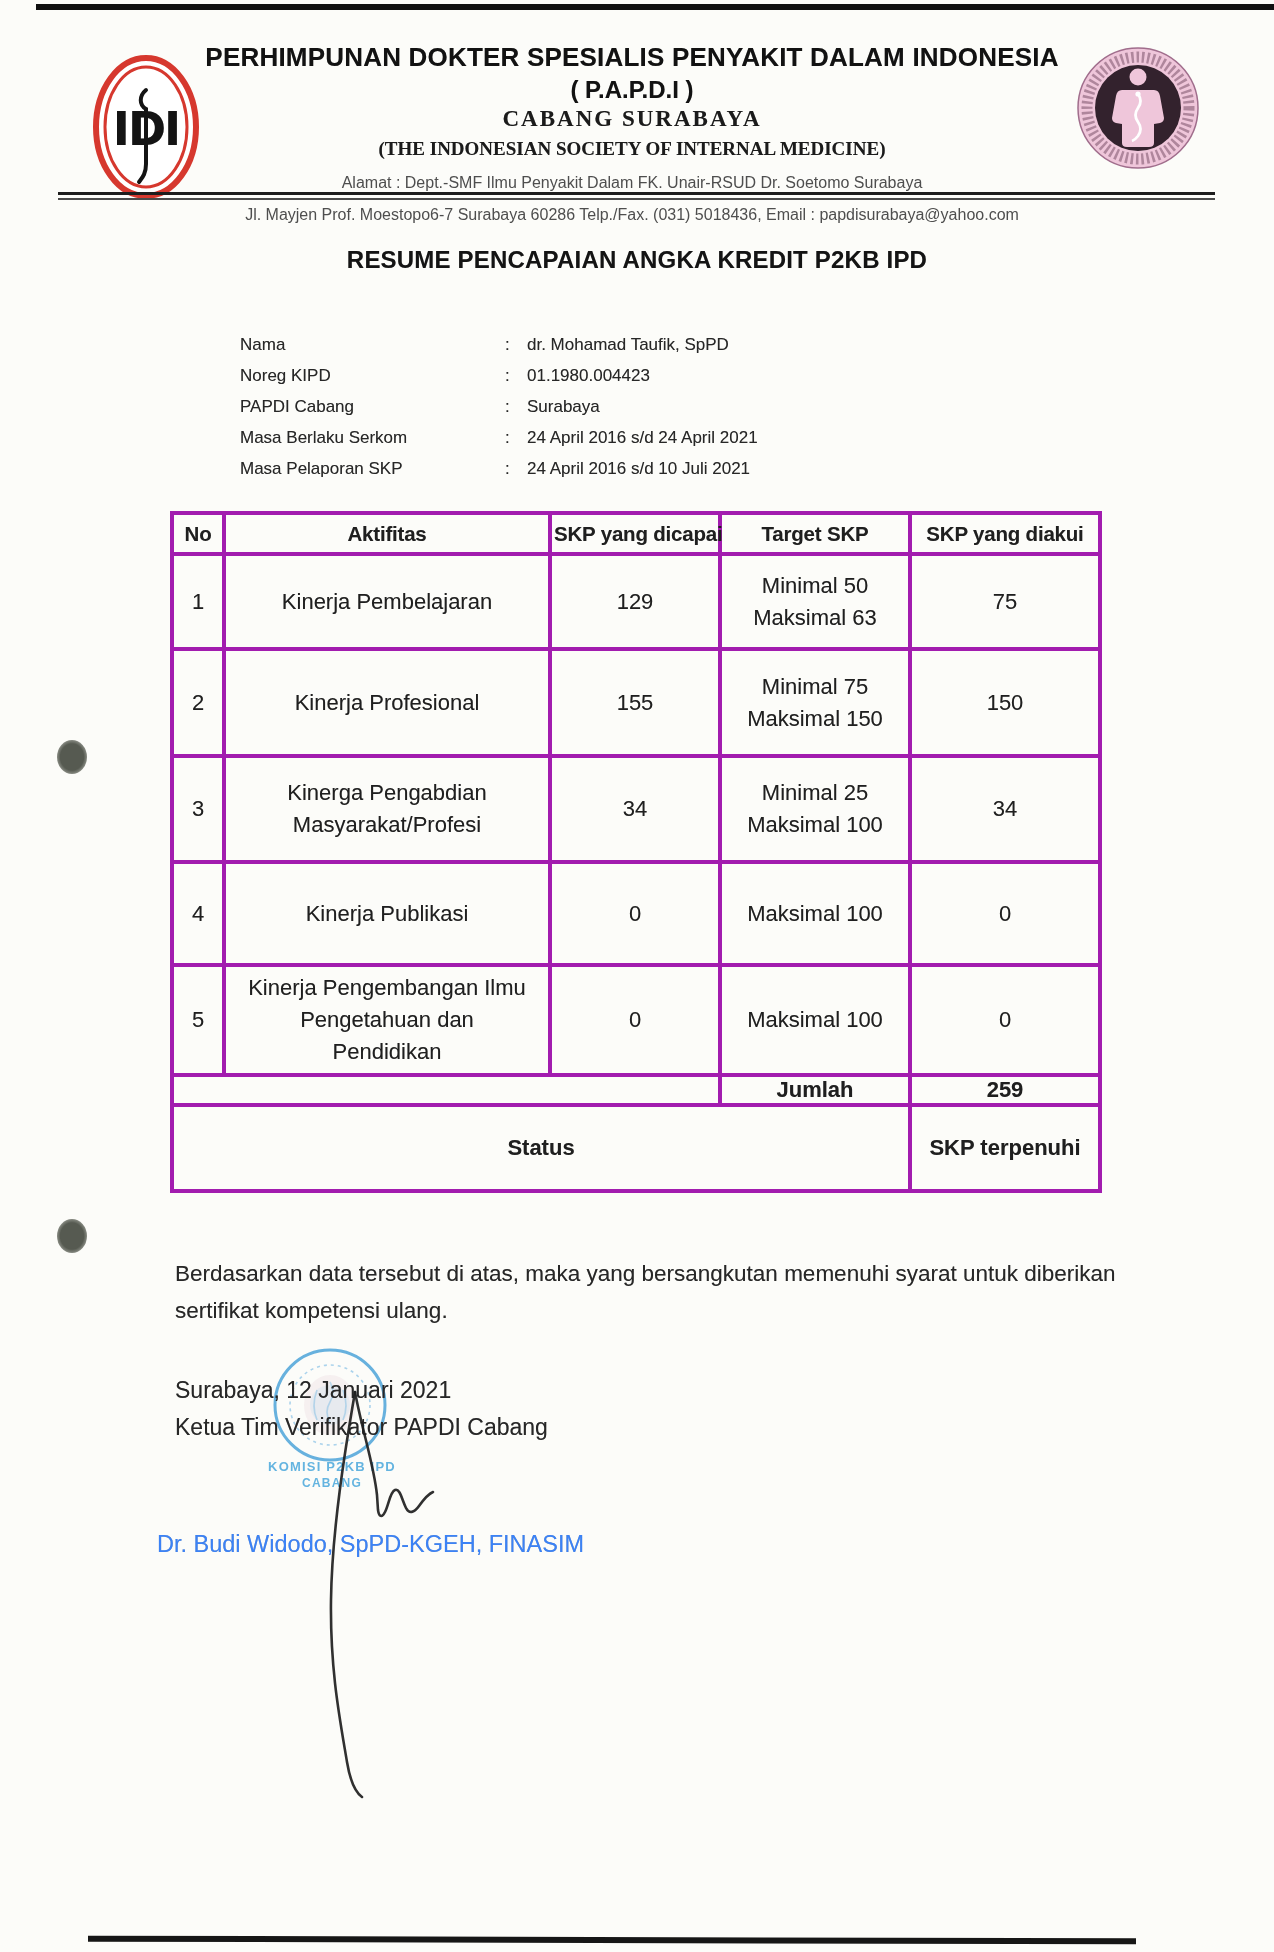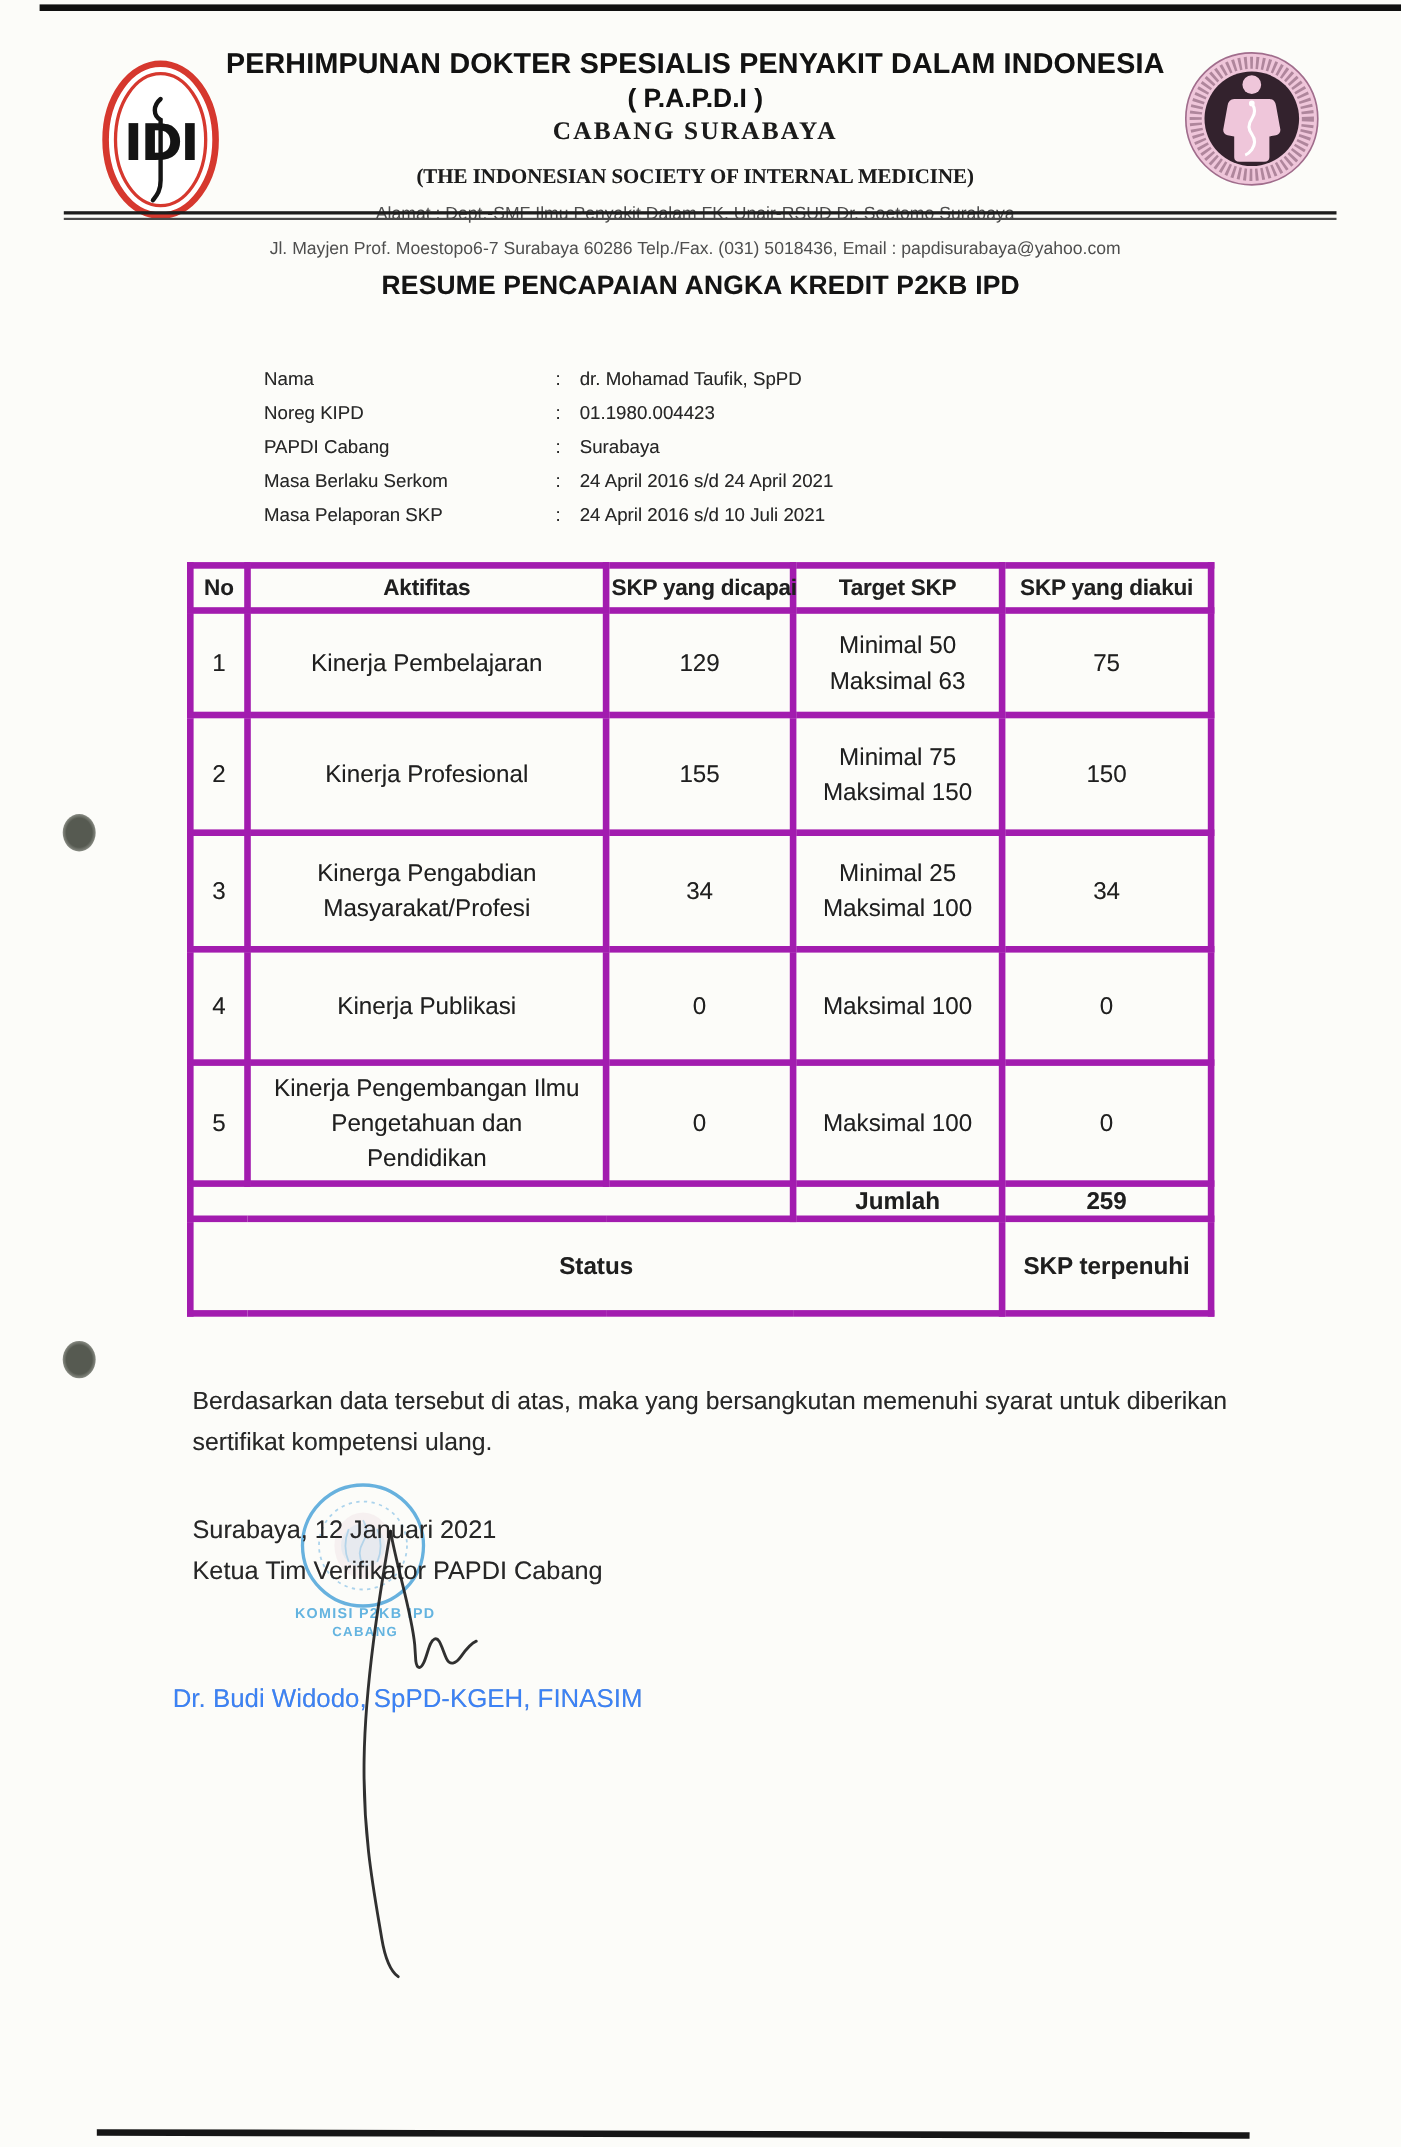--- a/index.html
+++ b/index.html
@@ -12,39 +12,39 @@
   .rule-top    { position:absolute; left:36px;  top:4px;    width:1238px; height:6px; background:#101010; }
   .rule-bottom { position:absolute; left:88px;  top:1937px; width:1048px; height:6px; background:#161616; transform:rotate(0.15deg); }
 
   
   .logo-left  { position:absolute; left:90px;  top:52px; width:112px; height:150px; }
   .logo-right { position:absolute; left:1076px; top:46px; width:124px; height:124px; }
   .letterhead-text { position:absolute; left:187px; top:42px; width:890px; text-align:center; }
   .org-name   { font-weight:700; font-size:26px; color:#121212; letter-spacing:0.2px; }
   .org-abbr   { font-weight:700; font-size:24px; color:#121212; margin-top:3px; }
   .org-branch { font-family:"Liberation Serif", serif; font-weight:700; font-size:23px; letter-spacing:2px; color:#1b1b1b; margin-top:2px; }
-  .org-en     { font-family:"Liberation Serif", serif; font-weight:700; font-size:19px; color:#1b1b1b; margin-top:18px; }
+  .org-en     { font-family:"Liberation Serif", serif; font-weight:700; font-size:19px; color:#1b1b1b; margin-top:6px; }
   .addr       { font-size:16px; color:#4e4e4e; margin-top:14px; text-shadow:none; }
   .letterhead-rule { position:absolute; left:58px; top:192px; width:1157px; height:3px;
                      border-top:3px solid #1d1d1d; border-bottom:2px solid #4a4a4a; }
 
   .doc-title { position:absolute; left:0; top:246px; width:1274px; text-align:center;
                font-weight:700; font-size:24px; color:#141414; letter-spacing:0.2px; }
 
   
   .info-block { position:absolute; left:240px; top:329px; font-size:17px; color:#272727; }
   .info-row   { display:flex; height:31px; line-height:31px; }
   .info-label { width:265px; }
   .info-colon { width:22px; }
 
   
   .skp-table { position:absolute; left:170px; top:511px; width:928px;
                border-collapse:collapse; table-layout:fixed;
                font-size:22px; color:#1f1f1f; border:3px solid #242424; }
-  .skp-table th, .skp-table td { border:6px solid #a21caf; text-align:center; vertical-align:middle; padding:0 4px; }
+  .skp-table th, .skp-table td { border:4px solid #a21caf; text-align:center; vertical-align:middle; padding:0 4px; }
   .skp-table th { font-size:20.5px; font-weight:700; letter-spacing:-0.2px; white-space:nowrap; padding:0 2px; }
   .skp-table .line { line-height:32px; }
   .r-head   { height:41px; }
   .r1 { height:95px; } .r2 { height:107px; } .r3 { height:106px; }
   .r4 { height:103px; } .r5 { height:110px; }
   .r-jumlah { height:30px; } .r-status { height:86px; }
   .bold { font-weight:700; }
 
   
   .closing-paragraph { position:absolute; left:175px; top:1232px; width:950px;

